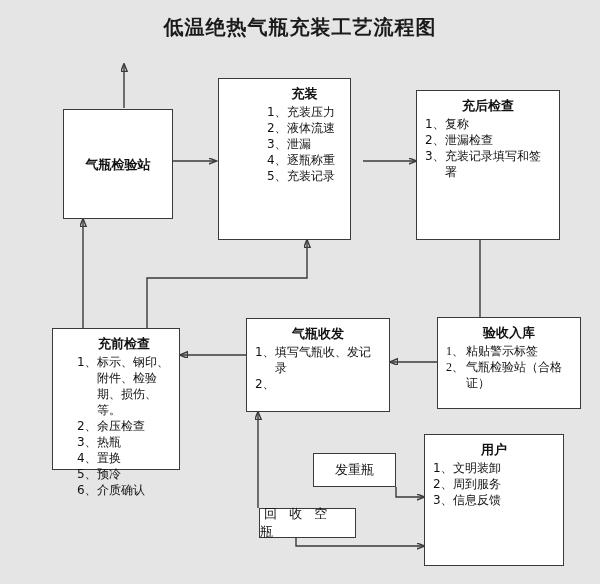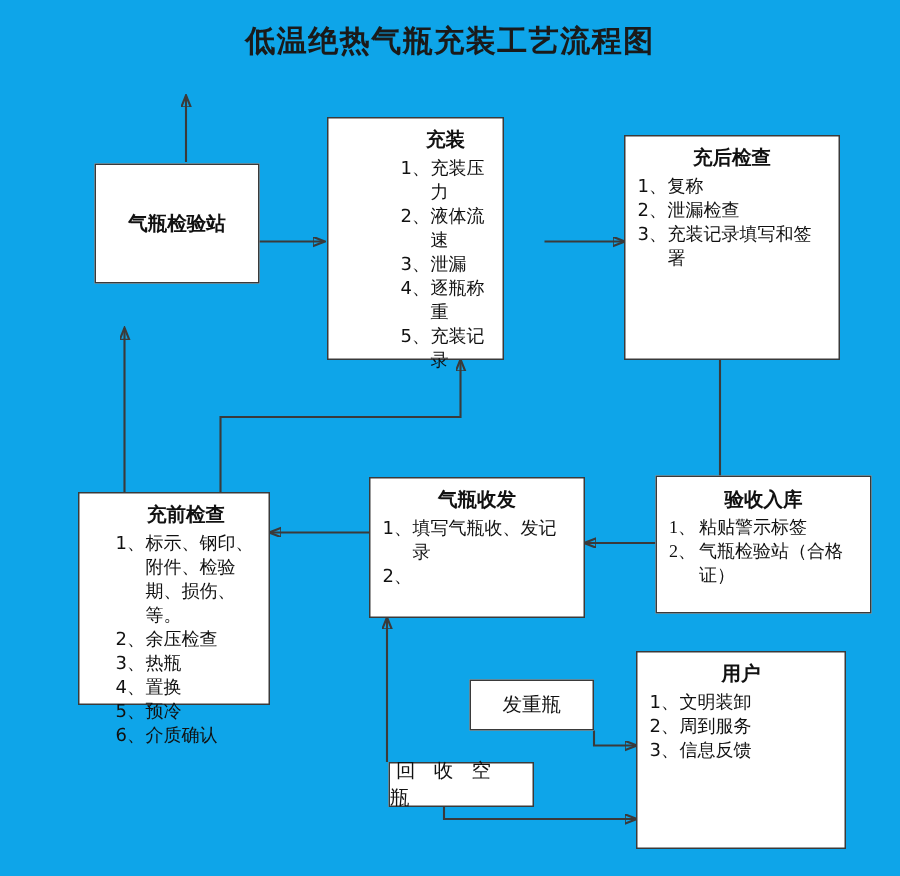--- a/index.html
+++ b/index.html
@@ -7,21 +7,21 @@
     padding: 0;
     background: #ffffff;
   }
   body {
     font-family: "DejaVu Sans", "Liberation Sans", sans-serif;
   }
   #canvas {
     position: relative;
     width: 600px;
     height: 584px;
-    background: #0ea5e9;
+    background: #e5e5e5;
     overflow: hidden;
   }
   #title {
     position: absolute;
     left: 0;
     top: 14px;
     width: 600px;
     text-align: center;
     font-size: 20px;
     font-weight: 700;
@@ -130,25 +130,25 @@
 
     <path d="M147,328 L147,278 L307,278 L307,240" marker-end="url(#ah)"></path>
 
     <path d="M258,508 L258,412" marker-end="url(#ah)"></path>
 
     <path d="M396,487 L396,497 L424,497" marker-end="url(#ah)"></path>
 
     <path d="M296,537 L296,546 L424,546" marker-end="url(#ah)"></path>
   </svg>
 
-  <div class="node plain" style="left:63px; top:109px; width:110px; height:80px;">
+  <div class="node plain" style="left:63px; top:109px; width:110px; height:110px;">
     <div class="hd">气瓶检验站</div>
   </div>
 
-  <div class="node" style="left:218px; top:78px; width:118px; height:162px;padding-left:48px;">
+  <div class="node" style="left:218px; top:78px; width:133px; height:162px;padding-left:48px;">
     <div class="hd">充装</div>
     <ol class="items">
       <li>
           <span class="num">1、</span>
           <span class="txt">充装压力</span>
         </li>
       <li>
           <span class="num">2、</span>
           <span class="txt">液体流速</span>
         </li>

